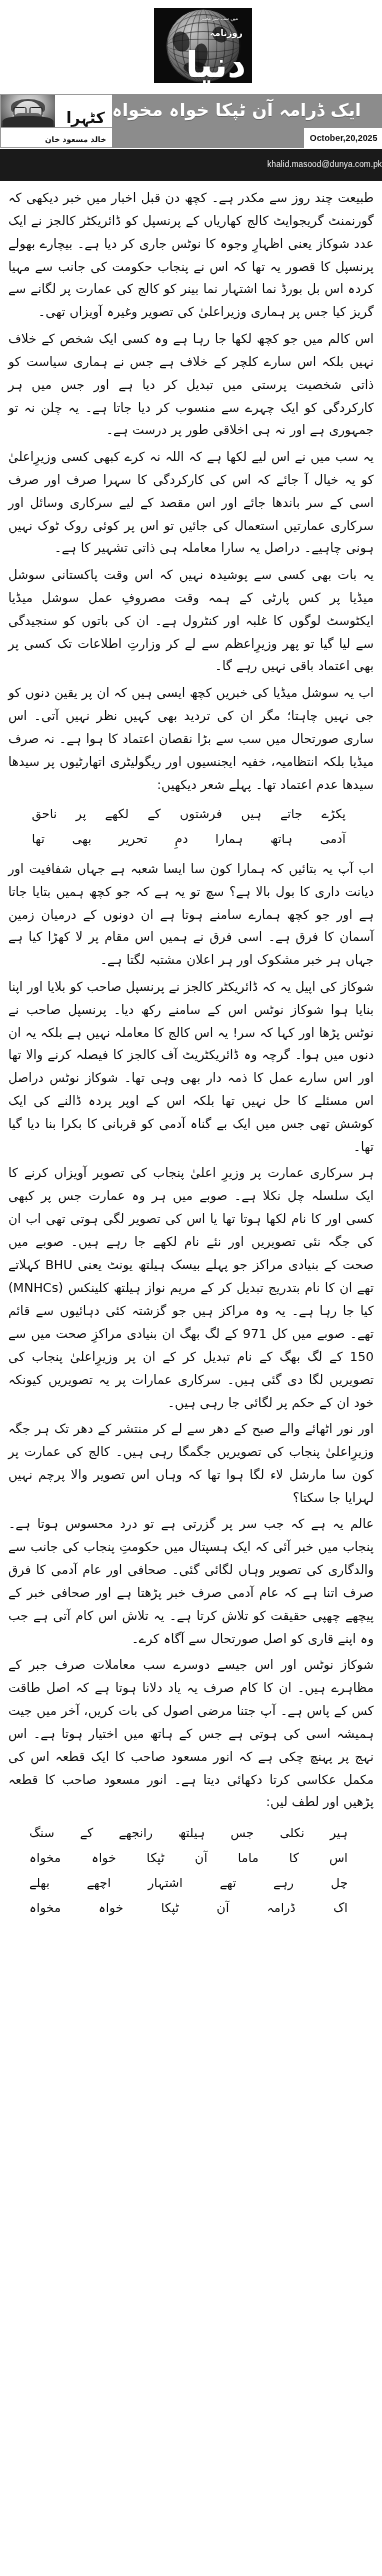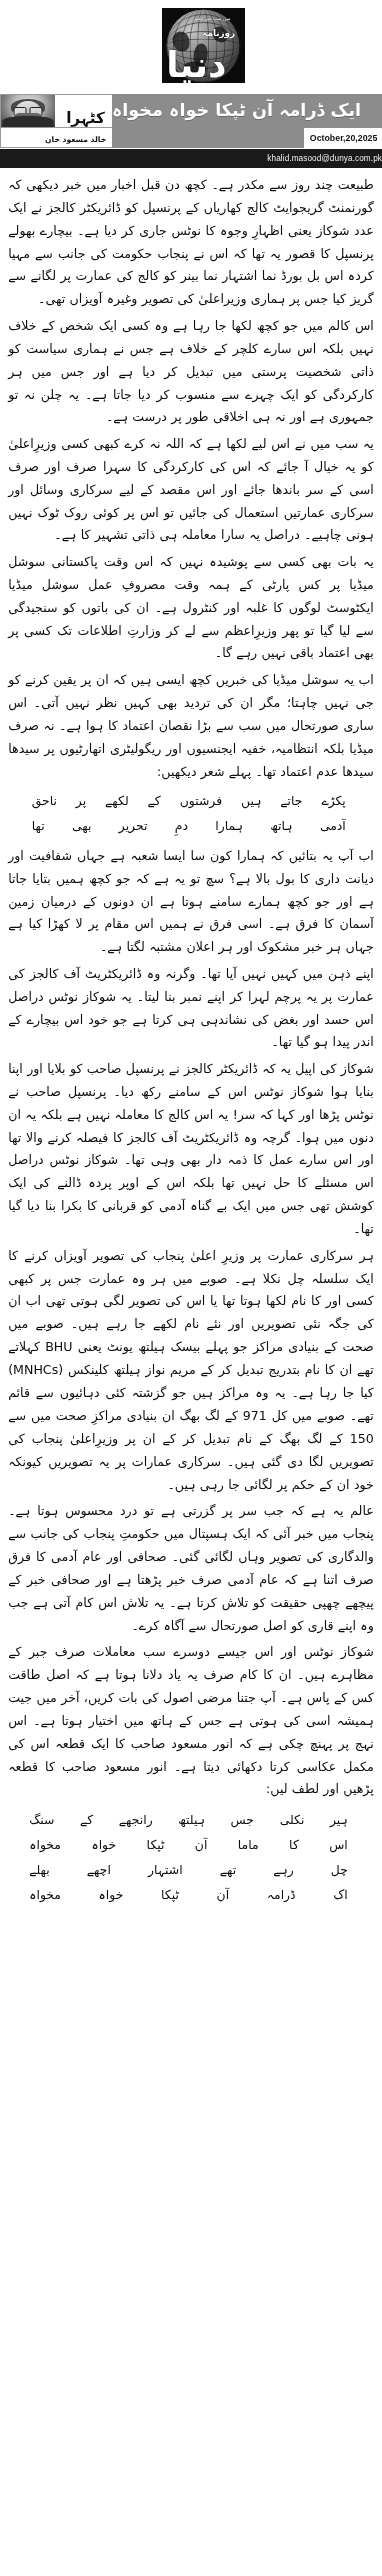--- a/index.html
+++ b/index.html
@@ -19,21 +19,21 @@
 
   
   .masthead {
     width: 382px;
     padding-top: 8.2px;
     display: flex;
     justify-content: center;
     align-items: flex-start;
   }
   .logo-box {
-    width: 83px;
+    width: 98px;
     height: 75px;
     background: #0b0b0b;
     position: relative;
     overflow: hidden;
     margin-left: 24px;
   }
   .globe {
     position: absolute;
     left: 50%;
     top: 50%;
@@ -75,21 +75,21 @@
   .lm4 { left: 16.5px;  top: 52px; width: 23.5px; height: 13px; }
 
   .logo-script {
     position: absolute;
     inset: 0;
     color: #ffffff;
     pointer-events: none;
   }
   .logo-dunya {
     position: absolute;
-    right: 18px;
+    right: 6px;
     bottom: 1.2px;
     font-family: "DejaVu Sans", sans-serif;
     font-size: 36px;
     line-height: 0.95;
     font-weight: 700;
     letter-spacing: -1.2px;
     text-shadow: 0 0 1.2px rgba(0,0,0,0.9);
     direction: rtl;
   }
   .logo-roznama {
@@ -277,21 +277,21 @@
     padding: 0 5.9px 2.4px 0;
     white-space: nowrap;
     color: #111;
     margin-top: 16px;
   }
 
   
   .emailbar {
     width: 382px;
     background: #1a1a1a;
-    height: 19px;
+    height: 32px;
     display: flex;
     align-items: center;
     justify-content: flex-start;
     box-sizing: border-box;
     padding-left: 5px;
     margin-top: 1.2px;
   }
   .email-text {
     color: #f2f2f2;
     font-family: "Liberation Sans", sans-serif;
@@ -409,21 +409,21 @@
     <div class="email-text">khalid.masood@dunya.com.pk</div>
   </div>
 </div>
 
 <div class="article">
 
   <p class="para">طبیعت چند روز سے مکدر ہے۔ کچھ دن قبل اخبار میں خبر دیکھی کہ گورنمنٹ گریجوایٹ کالج کھاریاں کے پرنسپل کو ڈائریکٹر کالجز نے ایک عدد شوکاز یعنی اظہارِ وجوہ کا نوٹس جاری کر دیا ہے۔ بیچارے بھولے پرنسپل کا قصور یہ تھا کہ اس نے پنجاب حکومت کی جانب سے مہیا کردہ اس بل بورڈ نما اشتہار نما بینر کو کالج کی عمارت پر لگانے سے گریز کیا جس پر ہماری وزیراعلیٰ کی تصویر وغیرہ آویزاں تھی۔</p>
   <p class="para">اس کالم میں جو کچھ لکھا جا رہا ہے وہ کسی ایک شخص کے خلاف نہیں بلکہ اس سارے کلچر کے خلاف ہے جس نے ہماری سیاست کو ذاتی شخصیت پرستی میں تبدیل کر دیا ہے اور جس میں ہر کارکردگی کو ایک چہرے سے منسوب کر دیا جاتا ہے۔ یہ چلن نہ تو جمہوری ہے اور نہ ہی اخلاقی طور پر درست ہے۔</p>
   <p class="para">یہ سب میں نے اس لیے لکھا ہے کہ اللہ نہ کرے کبھی کسی وزیرِاعلیٰ کو یہ خیال آ جائے کہ اس کی کارکردگی کا سہرا صرف اور صرف اسی کے سر باندھا جائے اور اس مقصد کے لیے سرکاری وسائل اور سرکاری عمارتیں استعمال کی جائیں تو اس پر کوئی روک ٹوک نہیں ہونی چاہیے۔ دراصل یہ سارا معاملہ ہی ذاتی تشہیر کا ہے۔</p>
   <p class="para">یہ بات بھی کسی سے پوشیدہ نہیں کہ اس وقت پاکستانی سوشل میڈیا پر کس پارٹی کے ہمہ وقت مصروفِ عمل سوشل میڈیا ایکٹوسٹ لوگوں کا غلبہ اور کنٹرول ہے۔ ان کی باتوں کو سنجیدگی سے لیا گیا تو پھر وزیرِاعظم سے لے کر وزارتِ اطلاعات تک کسی پر بھی اعتماد باقی نہیں رہے گا۔</p>
-  <p class="para">اب یہ سوشل میڈیا کی خبریں کچھ ایسی ہیں کہ ان پر یقین کرنے کو جی نہیں چاہتا؛ مگر ان کی تردید بھی کہیں نظر نہیں آتی۔ اس ساری صورتحال میں سب سے بڑا نقصان اعتماد کا ہوا ہے۔ نہ صرف میڈیا بلکہ انتظامیہ، خفیہ ایجنسیوں اور ریگولیٹری اتھارٹیوں پر سیدھا سیدھا عدم اعتماد تھا۔ پہلے شعر دیکھیں:</p>
+  <p class="para">اب یہ سوشل میڈیا کی خبریں کچھ ایسی ہیں کہ ان پر یقین دنوں کو جی نہیں چاہتا؛ مگر ان کی تردید بھی کہیں نظر نہیں آتی۔ اس ساری صورتحال میں سب سے بڑا نقصان اعتماد کا ہوا ہے۔ نہ صرف میڈیا بلکہ انتظامیہ، خفیہ ایجنسیوں اور ریگولیٹری اتھارٹیوں پر سیدھا سیدھا عدم اعتماد تھا۔ پہلے شعر دیکھیں:</p>
 
   <div class="verse-block">
     <div class="verse-line">
       <span class="w">پکڑے</span>
       <span class="w">جاتے</span>
       <span class="w">ہیں</span>
       <span class="w">فرشتوں</span>
       <span class="w">کے</span>
       <span class="w">لکھے</span>
       <span class="w">پر</span>
@@ -434,23 +434,23 @@
       <span class="w">ہاتھ</span>
       <span class="w">ہمارا</span>
       <span class="w">دمِ</span>
       <span class="w">تحریر</span>
       <span class="w">بھی</span>
       <span class="w">تھا</span>
     </div>
   </div>
 
   <p class="para">اب آپ یہ بتائیں کہ ہمارا کون سا ایسا شعبہ ہے جہاں شفافیت اور دیانت داری کا بول بالا ہے؟ سچ تو یہ ہے کہ جو کچھ ہمیں بتایا جاتا ہے اور جو کچھ ہمارے سامنے ہوتا ہے ان دونوں کے درمیان زمین آسمان کا فرق ہے۔ اسی فرق نے ہمیں اس مقام پر لا کھڑا کیا ہے جہاں ہر خبر مشکوک اور ہر اعلان مشتبہ لگتا ہے۔</p>
-  <p class="para">اپنے ذہن میں کہیں نہیں آیا تھا۔ وگرنہ وہ ڈائریکٹریٹ آف کالجز کی عمارت پر یہ پرچم لہرا کر اپنے نمبر بنا لیتا۔ یہ شوکاز نوٹس دراصل اس حسد اور بغض کی نشاندہی ہی کرتا ہے جو خود اس بیچارے کے اندر پیدا ہو گیا تھا۔</p>
   <p class="para">شوکاز کی اپیل یہ کہ ڈائریکٹر کالجز نے پرنسپل صاحب کو بلایا اور اپنا بنایا ہوا شوکاز نوٹس اس کے سامنے رکھ دیا۔ پرنسپل صاحب نے نوٹس پڑھا اور کہا کہ سر! یہ اس کالج کا معاملہ نہیں ہے بلکہ یہ ان دنوں میں ہوا۔ گرچہ وہ ڈائریکٹریٹ آف کالجز کا فیصلہ کرنے والا تھا اور اس سارے عمل کا ذمہ دار بھی وہی تھا۔ شوکاز نوٹس دراصل اس مسئلے کا حل نہیں تھا بلکہ اس کے اوپر پردہ ڈالنے کی ایک کوشش تھی جس میں ایک بے گناہ آدمی کو قربانی کا بکرا بنا دیا گیا تھا۔</p>
   <p class="para">ہر سرکاری عمارت پر وزیرِ اعلیٰ پنجاب کی تصویر آویزاں کرنے کا ایک سلسلہ چل نکلا ہے۔ صوبے میں ہر وہ عمارت جس پر کبھی کسی اور کا نام لکھا ہوتا تھا یا اس کی تصویر لگی ہوتی تھی اب ان کی جگہ نئی تصویریں اور نئے نام لکھے جا رہے ہیں۔ صوبے میں صحت کے بنیادی مراکز جو پہلے بیسک ہیلتھ یونٹ یعنی BHU کہلاتے تھے ان کا نام بتدریج تبدیل کر کے مریم نواز ہیلتھ کلینکس (MNHCs) کیا جا رہا ہے۔ یہ وہ مراکز ہیں جو گزشتہ کئی دہائیوں سے قائم تھے۔ صوبے میں کل 971 کے لگ بھگ ان بنیادی مراکزِ صحت میں سے 150 کے لگ بھگ کے نام تبدیل کر کے ان پر وزیرِاعلیٰ پنجاب کی تصویریں لگا دی گئی ہیں۔ سرکاری عمارات پر یہ تصویریں کیونکہ خود ان کے حکم پر لگائی جا رہی ہیں۔</p>
+  <p class="para">اور نور اٹھائے والے صبح کے دھر سے لے کر منتشر کے دھر تک ہر جگہ وزیرِاعلیٰ پنجاب کی تصویریں جگمگا رہی ہیں۔ کالج کی عمارت پر کون سا مارشل لاء لگا ہوا تھا کہ وہاں اس تصویر والا پرچم نہیں لہرایا جا سکتا؟</p>
   <p class="para">عالم یہ ہے کہ جب سر پر گزرتی ہے تو درد محسوس ہوتا ہے۔ پنجاب میں خبر آئی کہ ایک ہسپتال میں حکومتِ پنجاب کی جانب سے والدگاری کی تصویر وہاں لگائی گئی۔ صحافی اور عام آدمی کا فرق صرف اتنا ہے کہ عام آدمی صرف خبر پڑھتا ہے اور صحافی خبر کے پیچھے چھپی حقیقت کو تلاش کرتا ہے۔ یہ تلاش اس کام آتی ہے جب وہ اپنے قاری کو اصل صورتحال سے آگاہ کرے۔</p>
   <p class="para">شوکاز نوٹس اور اس جیسے دوسرے سب معاملات صرف جبر کے مظاہرے ہیں۔ ان کا کام صرف یہ یاد دلانا ہوتا ہے کہ اصل طاقت کس کے پاس ہے۔ آپ جتنا مرضی اصول کی بات کریں، آخر میں جیت ہمیشہ اسی کی ہوتی ہے جس کے ہاتھ میں اختیار ہوتا ہے۔ اس نہج پر پہنچ چکی ہے کہ انور مسعود صاحب کا ایک قطعہ اس کی مکمل عکاسی کرتا دکھائی دیتا ہے۔ انور مسعود صاحب کا قطعہ پڑھیں اور لطف لیں:</p>
 
   <div class="qata-block">
     <div class="qata-line">
       <span class="w">ہیر</span>
       <span class="w">نکلی</span>
       <span class="w">جس</span>
       <span class="w">ہیلتھ</span>
       <span class="w">رانجھے</span>

